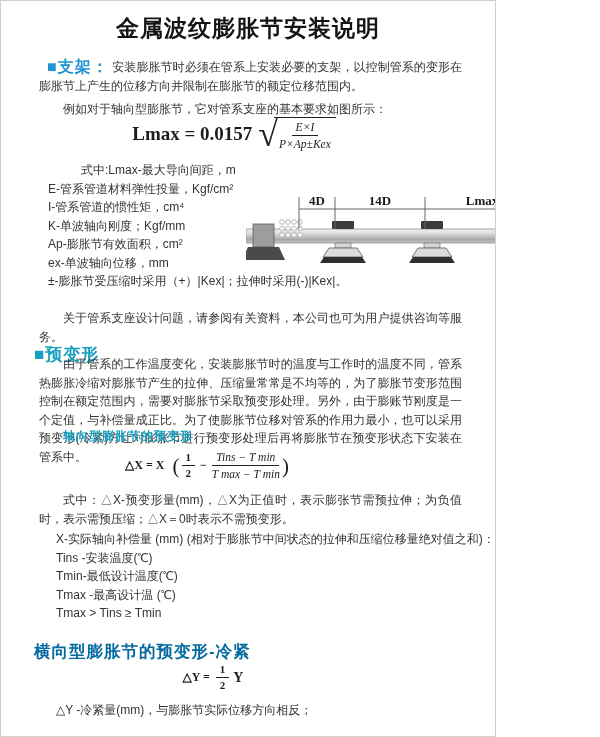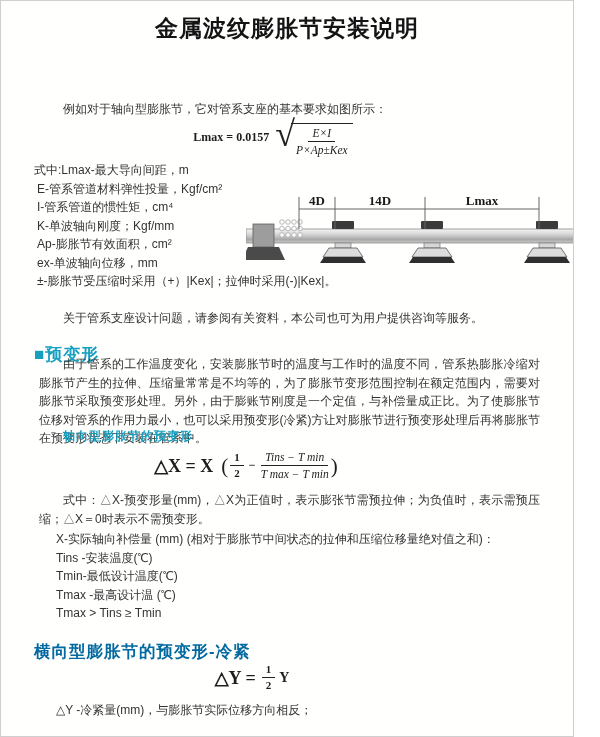--- a/index.html
+++ b/index.html
@@ -1,71 +1,75 @@
 <!DOCTYPE html>
 <html><head>
 <meta charset="utf-8">
 <style>
   html,body{margin:0;padding:0;background:#fff;}
   .page{
-    position:relative;width:574px;height:737px;background:#fffffe;
+    position:relative;width:496px;height:737px;background:#fffffe;
     border:1px solid #cfcfcf;box-sizing:border-box;overflow:hidden;
     font-family:"Liberation Sans",sans-serif;color:#333;font-size:12px;
   }
   .abs{position:absolute;}
   .title{
     top:12px;left:0;right:0;text-align:center;
     font-size:23px;font-weight:bold;color:#141414;letter-spacing:1px;
   }
   .para{line-height:18.5px;text-align:justify;}
   .zhijia-para{top:57px;left:38px;right:33px;text-indent:8px;}
   .zhijia-head{color:#2093d5;font-size:16px;font-weight:bold;vertical-align:-1px;letter-spacing:1px;}
   .example-line{top:99px;left:38px;right:33px;text-indent:24px;}
   
   .formula{left:0;right:0;display:flex;justify-content:center;align-items:center;
     font-family:"Liberation Serif",serif;color:#1d1d1d;}
   .f1{top:116px;transform:translateX(-14px);}
   .f2{top:449px;transform:translateX(-40px);}
   .f3{top:662px;transform:translateX(-35px);}
-  .f-lhs{font-weight:bold;font-size:12px;margin-right:6px;}
+  .f-lhs{font-weight:bold;font-size:19px;margin-right:6px;}
   .sqrt{display:inline-flex;align-items:flex-start;}
   .radsym{font-size:36px;line-height:34px;font-weight:400;margin-right:-4px;color:#222;}
-  .radbody{display:inline-block;border-top:1.6px solid #222;padding:2px 5px 0 5px;margin-top:6px;}
+  .radbody{display:inline-block;border-top:1.6px solid #222;padding:2px 5px 0 5px;margin-top:0;}
   .frac{display:inline-flex;flex-direction:column;align-items:center;font-size:11.5px;font-style:italic;line-height:14px;}
   .frac .num{border-bottom:1px solid #222;padding:0 4px 1px 4px;}
   .frac .den{padding-top:1px;}
-  .f2 .f-lhs,.f3 .f-lhs{font-size:18px;}
+  .f2 .f-lhs,.f3 .f-lhs{font-size:12px;}
   .paren{font-size:21px;font-weight:400;margin:0 2px;line-height:20px;}
   .minus{margin:0 5px;font-weight:bold;}
   .frac.plain{font-style:normal;font-weight:bold;font-size:11px;line-height:13px;}
   .f-rhs{font-weight:bold;font-size:14px;margin-left:4px;}
   
   .defs{top:160px;left:33px;line-height:18.5px;}
-  .defs .d{white-space:nowrap;}
-  .defs .d.indent{margin-left:3px;}
+  .defs .d{white-space:nowrap;margin-left:47px;}
+  .defs .d.indent{margin-left:14px;}
   .note-line{top:308px;left:38px;right:33px;text-indent:24px;}
   
   .diagram{top:186px;left:245px;width:355px;height:96px;}
   
   .sec2-head{top:342px;left:33px;font-size:17px;font-weight:bold;color:#179fc0;letter-spacing:1px;}
   .sec2-body{top:354px;left:38px;right:33px;text-indent:24px;}
   .axial-head{top:427px;left:62px;font-size:12px;font-weight:bold;color:#179fc0;letter-spacing:1px;}
   .axial-desc{top:490px;left:38px;right:33px;text-indent:24px;}
   .axial-list{top:529px;left:55px;line-height:18.5px;}
   .axial-note{top:622px;left:38px;right:33px;text-indent:24px;}
   .lateral-head{top:640px;left:33px;font-size:16.5px;font-weight:bold;color:#0369a1;letter-spacing:1px;}
   .lateral-desc{top:701px;left:55px;}
 </style>
 </head>
 <body>
 
 <div class="page">
 
   <div class="abs title">金属波纹膨胀节安装说明</div>
 
+  <div class="abs para zhijia-para">
+    <span class="zhijia-head">■支架：</span>
+    <span>安装膨胀节时必须在管系上安装必要的支架，以控制管系的变形在膨胀节上产生的位移方向并限制在膨胀节的额定位移范围内。</span>
+  </div>
   <div class="abs para example-line">例如对于轴向型膨胀节，它对管系支座的基本要求如图所示：</div>
 
   <div class="abs formula f1">
     <span class="f-lhs">Lmax = 0.0157</span>
     <span class="sqrt">
       <span class="radsym">√</span>
       <span class="radbody">
         <span class="frac">
           <span class="num">E×I</span>
           <span class="den">P×Ap±Kex</span>

